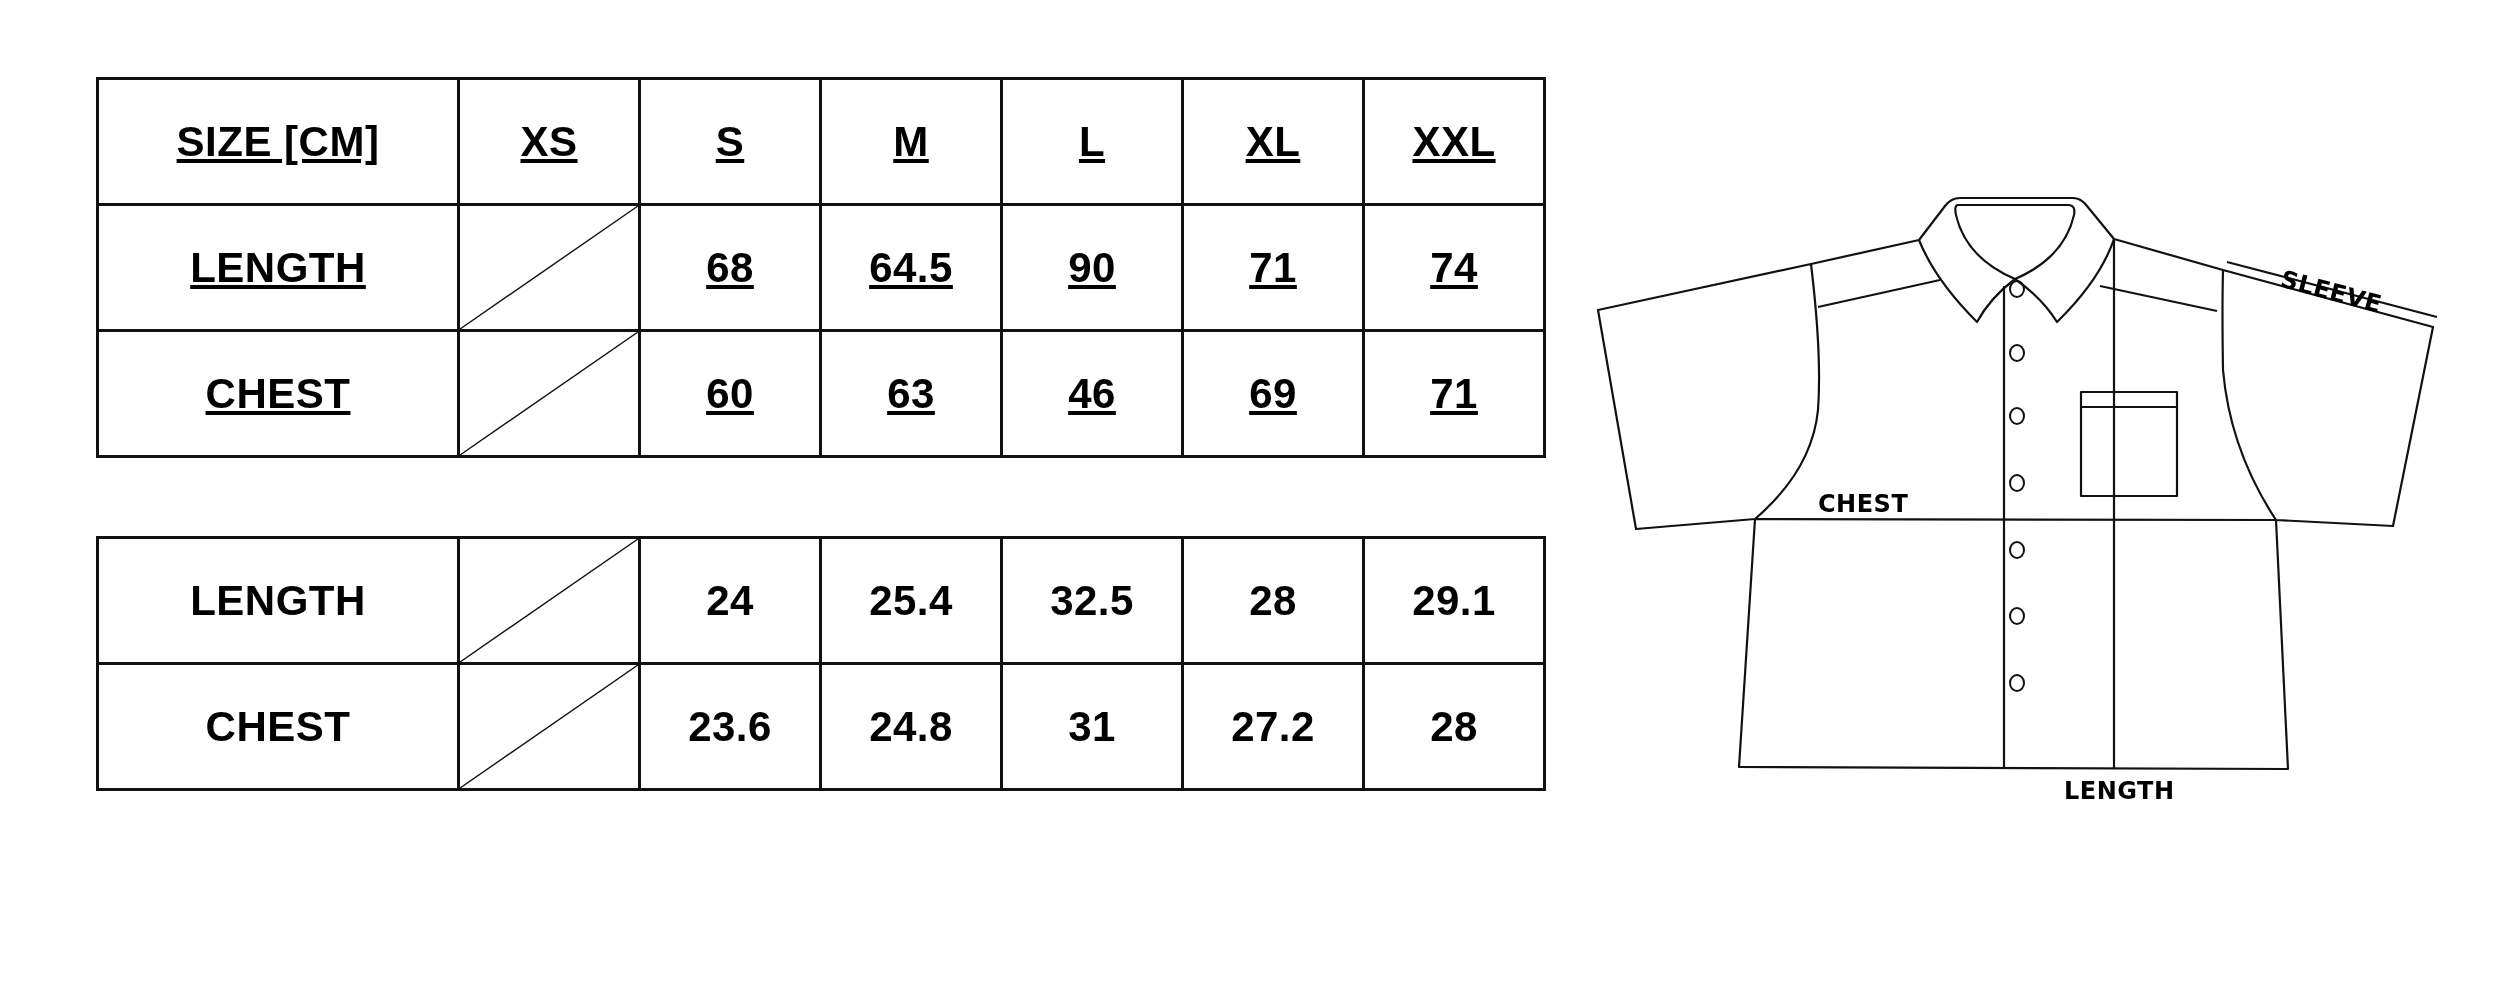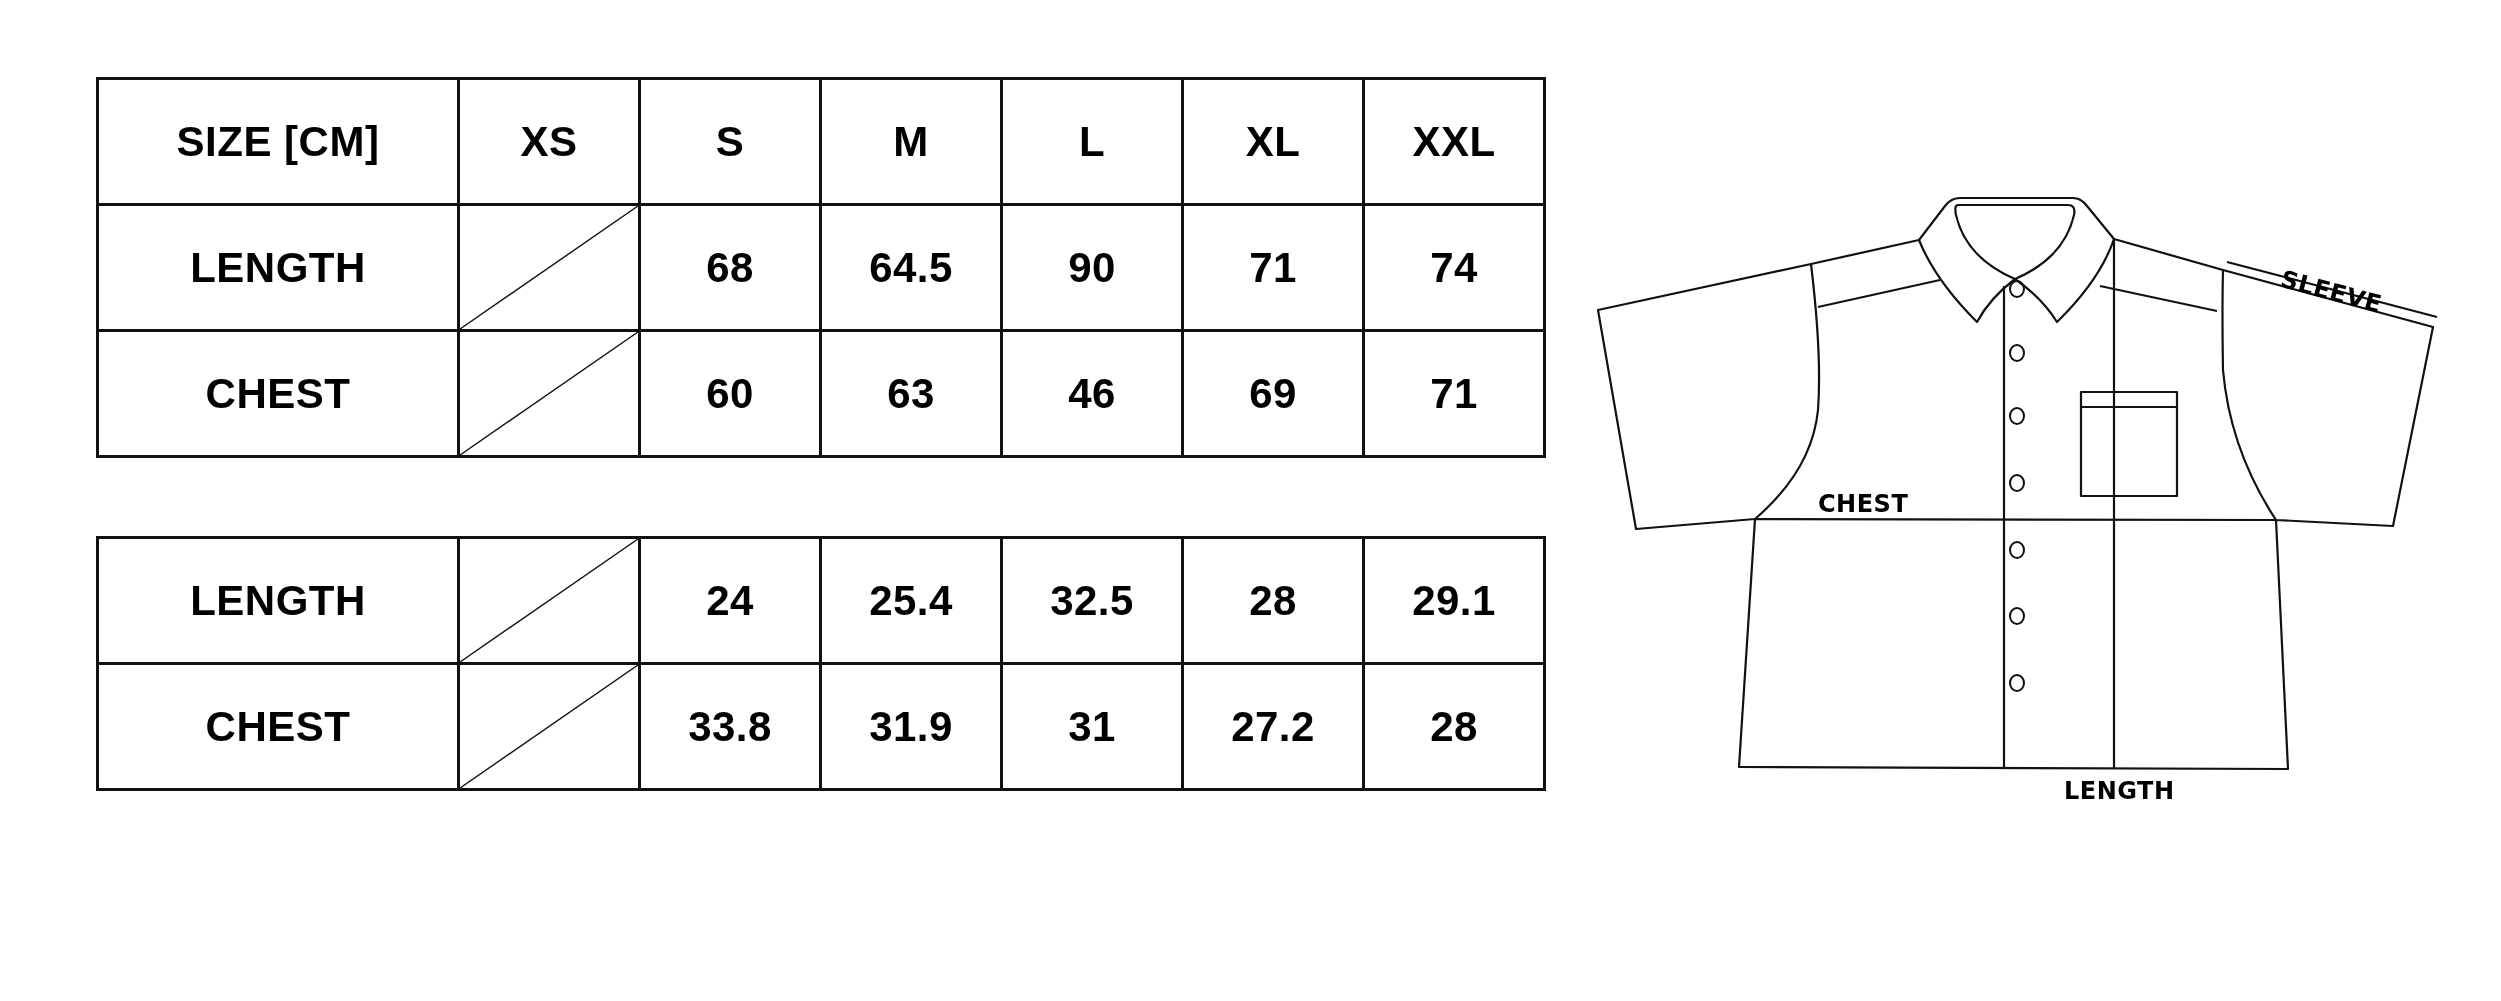--- a/index.html
+++ b/index.html
@@ -4,21 +4,21 @@
 <style>
   html, body { margin:0; padding:0; background:#ffffff; }
   body { width:2501px; height:1001px; position:relative; overflow:hidden;
          font-family:"Liberation Sans", "DejaVu Sans", sans-serif; color:#000; }
   .size-table { position:absolute; left:96px; border-collapse:collapse; table-layout:fixed; }
   .size-table td { border:3px solid #111; height:123px; padding:0; text-align:center;
                    vertical-align:middle; font-weight:bold; font-size:42px; letter-spacing:0.5px;
                    position:relative; }
   .size-table col.c-label { width:361px; }
   .size-table col.c-size { width:181px; }
-  #table-cm { top:77px; }
+  #table-cm { top:77px;text-decoration:underline; }
   #table-inch { top:536px; }
   .na-cell svg { position:absolute; left:0; top:0; width:100%; height:100%; }
   .diagram { position:absolute; left:1590px; top:180px; width:880px; height:660px; }
   .diagram svg { width:880px; height:660px; }
   .diag-label { position:absolute; font-family:"DejaVu Sans", sans-serif; font-weight:bold;
                 font-size:24px; letter-spacing:0.5px; color:#000; }
 </style>
 </head>
 <body>
 
@@ -95,22 +95,22 @@
     <td>28</td>
     <td>29.1</td>
   </tr>
   <tr>
     <td>CHEST</td>
     <td class="na-cell">
       <svg viewBox="0 0 100 100" preserveAspectRatio="none">
             <line x1="0" y1="100" x2="100" y2="0" stroke="#111" stroke-width="1.4" vector-effect="non-scaling-stroke"></line>
           </svg>
     </td>
-    <td>33.8</td>
-    <td>31.9</td>
+    <td>23.6</td>
+    <td>24.8</td>
     <td>31</td>
     <td>27.2</td>
     <td>28</td>
   </tr>
 </tbody>
   </table>
 
 <div class="diagram">
   <svg viewBox="0 0 880 660" fill="none" stroke="#111" stroke-width="2.2" stroke-linejoin="round">
 

